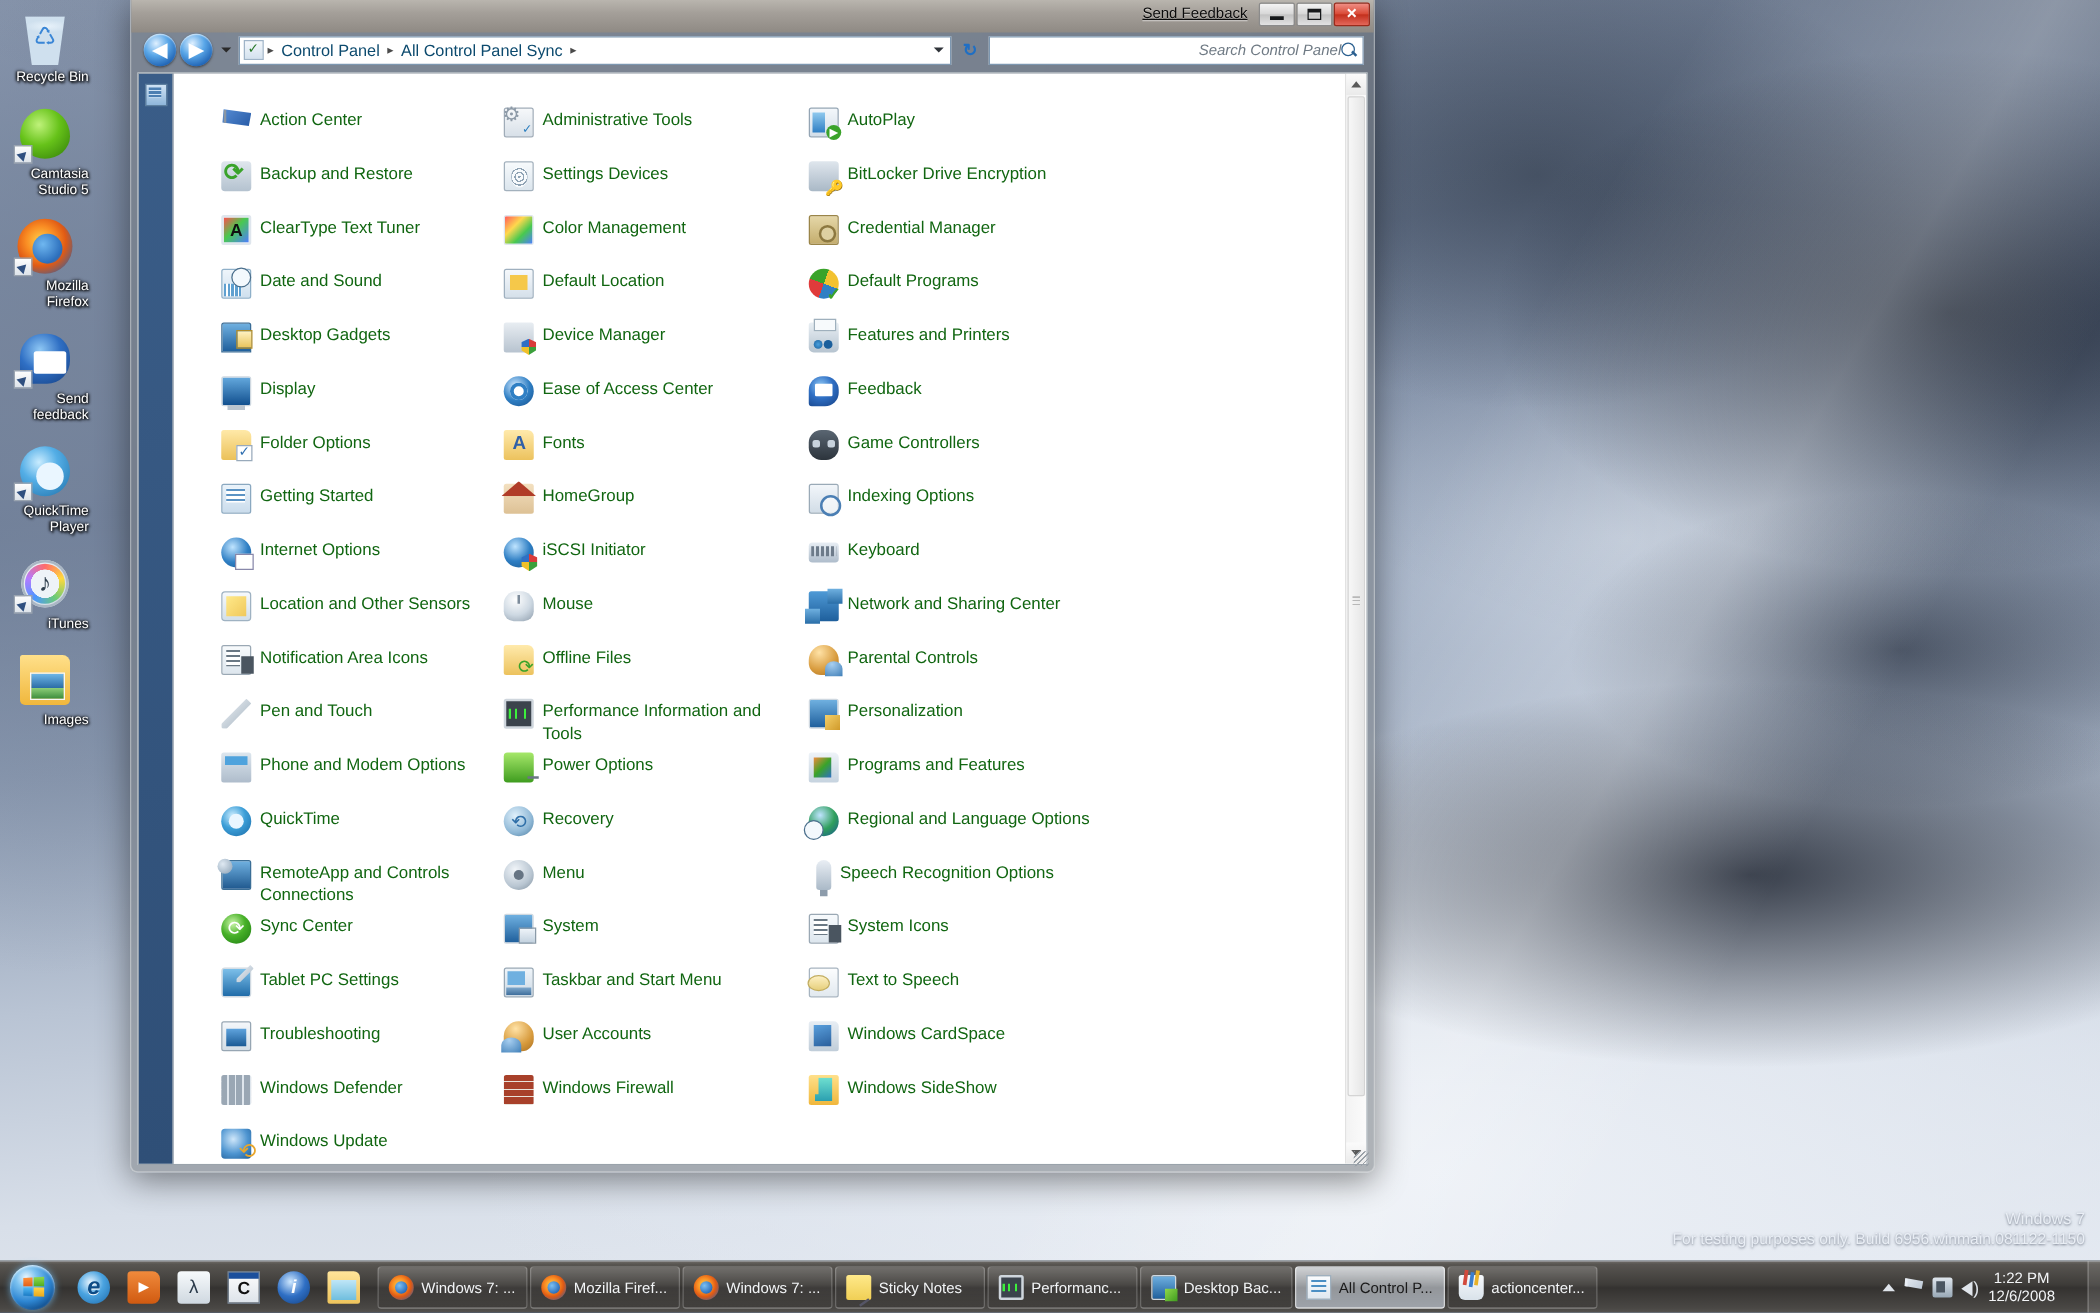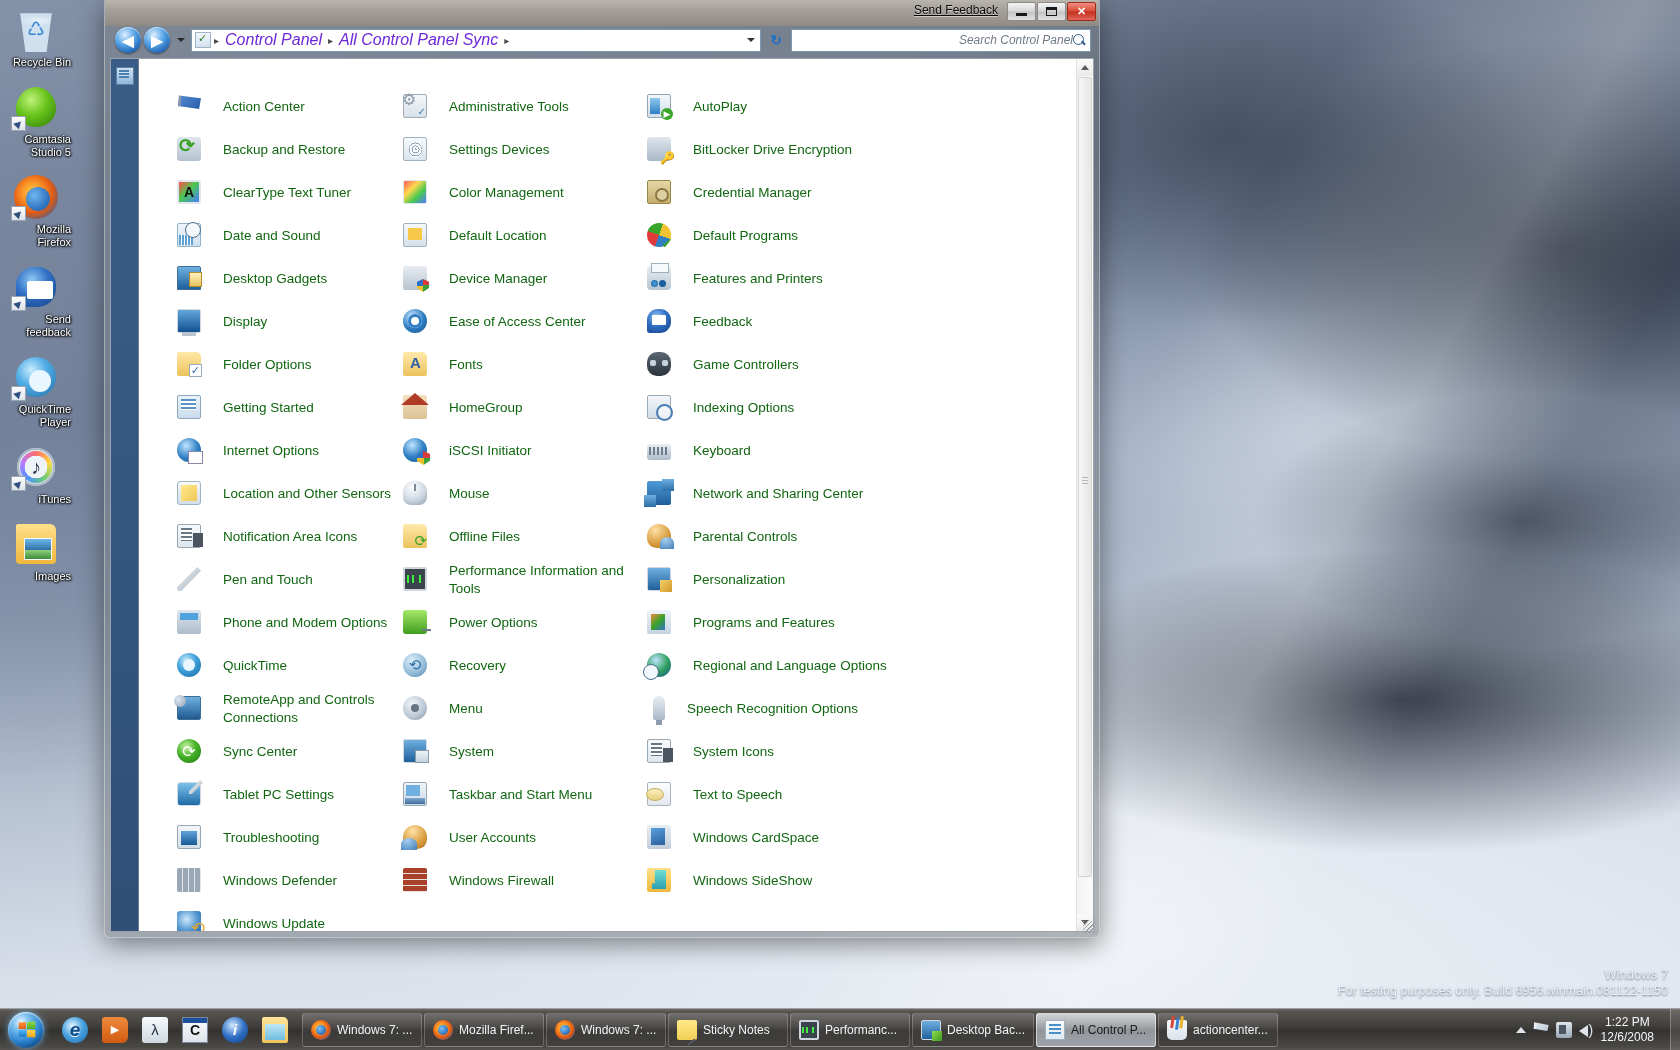--- a/index.html
+++ b/index.html
@@ -133,21 +133,21 @@
   .histdrop:after{ content:""; border-left:4px solid transparent; border-right:4px solid transparent; border-top:4px solid #2a2a2a; }
   .addressbar{
     flex:1 1 auto; height:23px; background:#fff; border:1px solid #7d97b0;
     display:flex; align-items:center; padding:0 2px 0 3px; gap:2px; min-width:0;
   }
   .addr-icon{
     width:16px; height:16px; flex:none; position:relative;
     background:linear-gradient(#f3f7fb,#d4e2ef); border:1px solid #9fb4c8;
   }
   .addr-icon:after{ content:"✓"; position:absolute; left:2px; top:-1px; font-size:11px; color:#2a7a2a; }
-  .crumb{ font-size:16px; color:#6d28d9; padding:2px 3px; cursor:pointer; white-space:nowrap;font-style:italic; }
+  .crumb{ font-size:13px; color:#0c4a6e; padding:2px 3px; cursor:pointer; white-space:nowrap; }
   .sep{ color:#4a4a4a; font-size:10px; padding:0 1px; }
   .addr-spacer{ flex:1; }
   .addr-drop{ width:14px; height:21px; display:flex; align-items:center; justify-content:center; cursor:pointer; }
   .addr-drop:after{ content:""; border-left:4px solid transparent; border-right:4px solid transparent; border-top:4px solid #30343a; }
   .refreshbtn{ width:20px; height:23px; display:flex; align-items:center; justify-content:center; cursor:pointer;
     color:#1f6fc4; font-size:14px; font-weight:bold; }
   .searchbox{
     width:300px; height:23px; flex:none; background:#fff; border:1px solid #7d97b0;
     display:flex; align-items:center; padding:0 4px 0 8px;
   }
@@ -167,21 +167,21 @@
      background:repeating-linear-gradient(#4c7fb2 0 2px,#cfe2f4 2px 3px); }
 
   .content{ flex:1 1 auto; position:relative; overflow:hidden; background:#fff; }
   .grid{
     padding:24px 0 12px 38px;
     display:grid;
     grid-template-columns:226px 244px auto;
     column-gap:0; row-gap:0;
     align-content:start;
   }
-  .cpitem{ display:flex; align-items:center; gap:22px; height:43px; cursor:pointer; padding-top:2px; }
+  .cpitem{ display:flex; align-items:flex-start; gap:7px; height:43px; cursor:pointer; padding-top:2px; }
   .cpitem .ico{ width:24px; height:24px; flex:none; position:relative; margin-top:1px; }
   .cpitem .nm{
     font-size:13.5px; color:#116611; line-height:18px; padding-top:2px;
     max-width:190px;
   }
   .col3 .nm{ max-width:215px; }
 
   
   .i{ border-radius:2px; }
   .i-flag{ background:linear-gradient(135deg,#5a8fd6,#1b4f9c); clip-path:polygon(8% 6%,100% 18%,92% 62%,4% 50%); }
@@ -447,21 +447,21 @@
   .t-deskbg{ background:linear-gradient(#6fb0e0,#1f5f9c); border:1.5px solid #cfd8e0; border-radius:2px; }
   .t-deskbg:after{ content:""; position:absolute; right:-2px; bottom:-2px; width:10px; height:10px;
      background:linear-gradient(135deg,#8fd84a,#3f9c1f); }
   .t-cpanel{ background:linear-gradient(#fafcfe,#dfe8f0); border:1px solid #9fb0be; }
   .t-cpanel:after{ content:""; position:absolute; left:3px; top:3px; right:3px; height:12px;
      background:repeating-linear-gradient(#4b8fc4 0 2px,transparent 2px 4px); }
   .t-notes{ background:linear-gradient(#f6f9fc,#d9e2ea); border-radius:2px 2px 5px 5px; }
   .t-notes:after{ content:""; position:absolute; left:4px; top:-4px; width:3px; height:12px; background:#d24a3c;
      box-shadow:5px 1px 0 0 #3a7fd0, 9px -1px 0 0 #e8b22a; transform:rotate(8deg); }
 
-  .tray{ display:flex; align-items:center; gap:7px; padding:0 10px 0 6px; flex:none; }
+  .tray{ display:flex; align-items:center; gap:7px; padding:0 20px 0 6px; flex:none; }
   .tray-exp{ width:0; height:0; border-left:5px solid transparent; border-right:5px solid transparent;
      border-bottom:6px solid #dfe4ea; cursor:pointer; }
   .tray-ico{ width:16px; height:16px; position:relative; cursor:pointer; }
   .ty-flag{ background:linear-gradient(135deg,#e9eef4,#aebccb); clip-path:polygon(10% 5%,100% 22%,92% 60%,6% 46%); }
   .ty-flag:after{ content:""; position:absolute; left:1px; top:1px; width:2px; height:14px; background:#e9eef4; }
   .ty-net{ background:linear-gradient(#dfe6ed,#98a8b6); border-radius:2px; }
   .ty-net:after{ content:""; position:absolute; left:3px; top:3px; width:7px; height:9px; background:#4a5560; }
   .ty-vol{ width:0; height:0; border-top:6px solid transparent; border-bottom:6px solid transparent;
      border-right:9px solid #dfe4ea; margin-top:2px; position:relative; }
   .ty-vol:after{ content:")"; position:absolute; left:10px; top:-9px; color:#dfe4ea; font-size:14px; }

